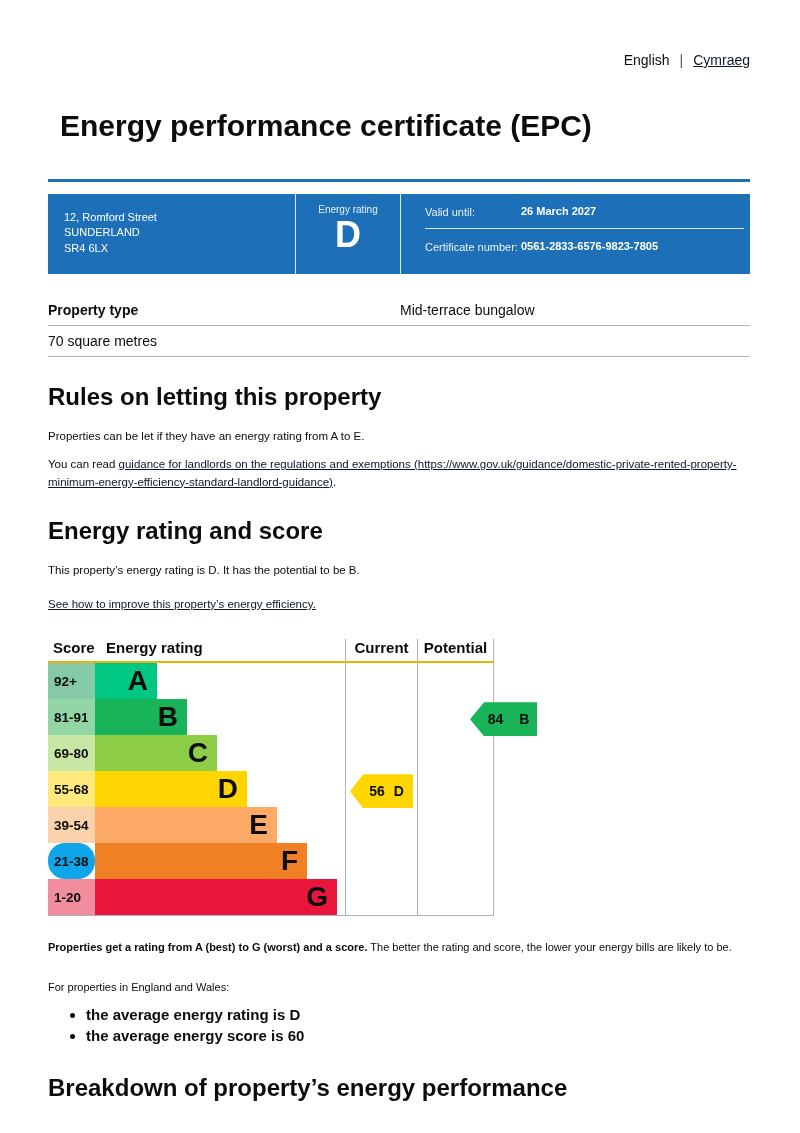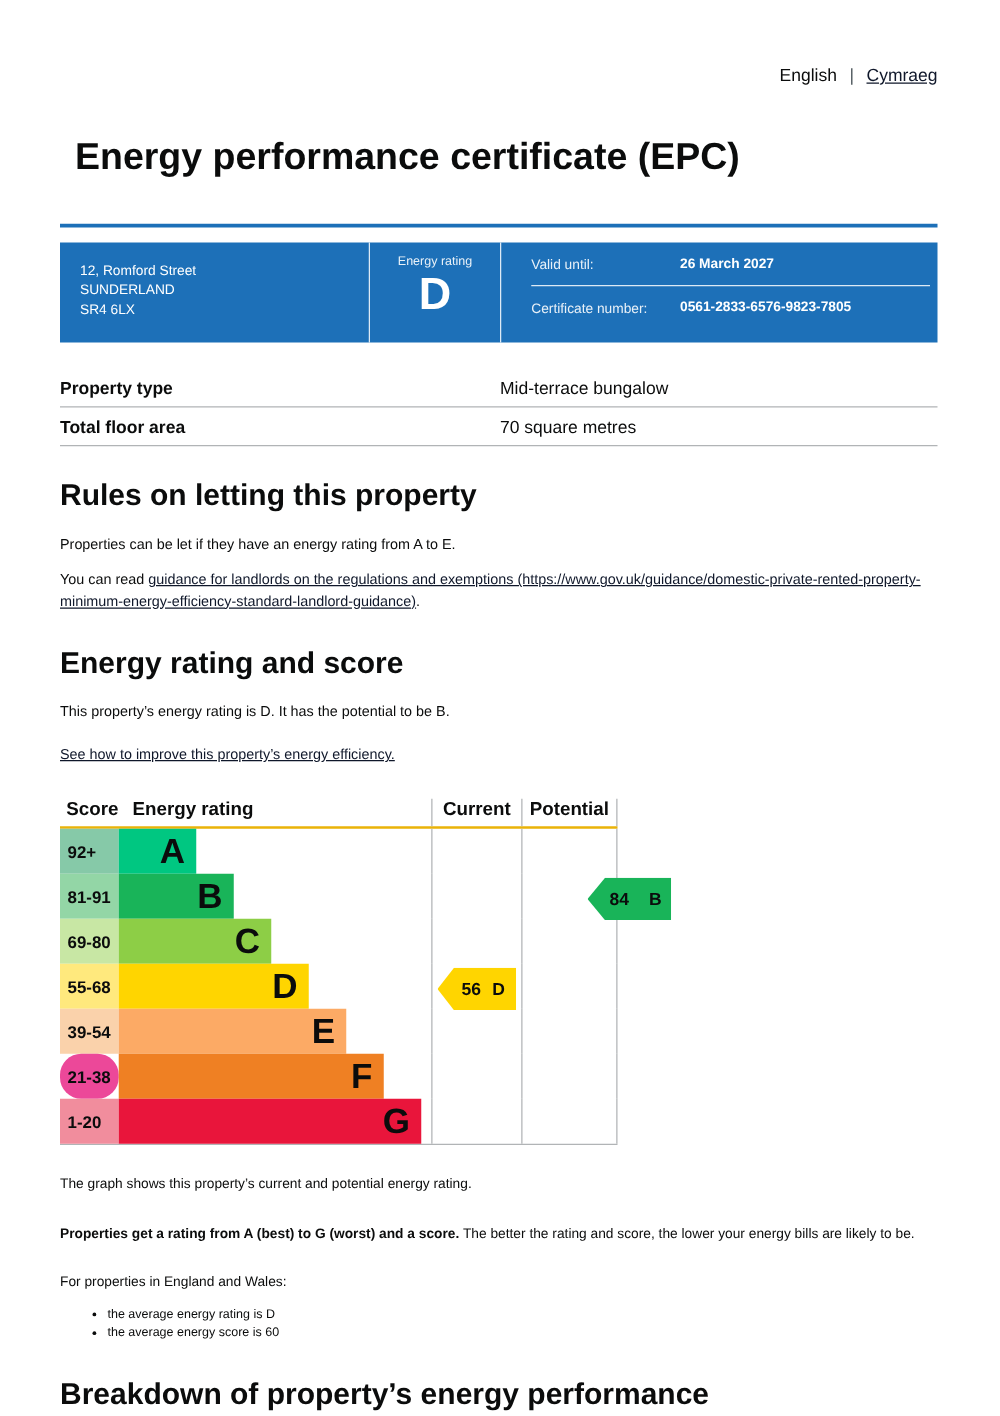--- a/index.html
+++ b/index.html
@@ -27,21 +27,21 @@
   .blue-rule { margin-top: 35px; height: 3px; background: #1d70b8; border: 0; }
 
   
   .summary-box { margin-top: 12px; height: 80px; display: flex; color: #ffffff; }
   .sb-address { width: 247px; padding: 16px 10px 10px 16px; font-size: 11px; line-height: 1.4; }
   .sb-vdiv { width: 1px; background: rgba(255,255,255,0.85); }
   .sb-rating { width: 104px; display: flex; flex-direction: column; align-items: center; padding-top: 10px; }
   .sb-rating-label { font-size: 10px; color: rgba(255,255,255,0.9); }
   .sb-rating-value { font-size: 36px; font-weight: bold; line-height: 1.1; }
   .sb-right { flex: 1; display: flex; flex-direction: column; font-size: 11px; }
-  .sb-row { display: flex; padding: 11px 8px 8px 24px; gap: 23px; }
+  .sb-row { display: flex; padding: 11px 8px 8px 24px; }
   .sb-row-label { width: 96px; color: rgba(255,255,255,0.9); line-height: 1.35; }
   .sb-row-value { font-weight: bold; }
   .sb-hdiv { height: 1px; background: rgba(255,255,255,0.85); margin: 0 6px 0 24px; }
 
   
   .details { margin-top: 21px; }
   .detail-row { display: flex; align-items: center; height: 31px; border-bottom: 1px solid #b1b4b6; font-size: 14px; }
   .detail-label { width: 352px; font-weight: bold; }
 
   h2.section-heading { margin: 26px 0 0 0; font-size: 24px; font-weight: bold; }
@@ -72,21 +72,21 @@
     position: absolute; height: 34px; display: flex; align-items: center; justify-content: center;
     gap: 9px; font-size: 14px; font-weight: bold; color: #0b0c0c;
     clip-path: polygon(0% 50%, 21% 0%, 100% 0%, 100% 100%, 21% 100%);
     padding-left: 10px;
   }
   .arrow-current { left: 302px; top: 135px; width: 63px; }
   .arrow-potential { left: 422px; top: 63px; width: 67px; }
 
   p.caption { margin: 23px 0 0 0; font-size: 11px; line-height: 1.5; }
   .bold { font-weight: bold; }
-  ul.avg-list { margin: 11px 0 0 0; padding-left: 38px; font-size: 10px; }
+  ul.avg-list { margin: 11px 0 0 0; padding-left: 38px; font-size: 15px; font-weight: bold; }
   ul.avg-list li { margin-bottom: 4px; }
 
   h2.breakdown-heading { margin-top: 30px; }
 </style>
 </head>
 <body>
 
 <div class="page">
 
   <div class="lang-row">
@@ -123,21 +123,20 @@
       </div>
     </div>
   </div>
 
   <div class="details">
     <div class="detail-row">
       <span class="detail-label">Property type</span>
       <span class="detail-value">Mid-terrace bungalow</span>
     </div>
     <div class="detail-row">
-      <span class="detail-label">Total floor area</span>
       <span class="detail-value">70 square metres</span>
     </div>
   </div>
 
   <h2 class="section-heading">Rules on letting this property</h2>
   <p class="body-text">Properties can be let if they have an energy rating from A to E.</p>
   <p class="body-text small-gap"><span>You can read </span><a class="link">guidance for landlords on the regulations and exemptions (https://www.gov.uk/guidance/domestic-private-rented-property-minimum-energy-efficiency-standard-landlord-guidance)</a><span>.</span></p>
 
   <h2 class="section-heading">Energy rating and score</h2>
   <p class="body-text">This property’s energy rating is D. It has the potential to be B.</p>
@@ -185,21 +184,21 @@
     </div>
     <div class="epc-row row-4">
       <div class="col-score score-cell" style="background-color: rgb(250, 210, 171);">39-54</div>
       <div class="col-rating">
           <div class="bar" style="background-color: rgb(252, 170, 101);">E</div>
         </div>
       <div class="col-current"></div>
       <div class="col-potential"></div>
     </div>
     <div class="epc-row row-5">
-      <div class="col-score score-cell" style="background-color: #ec4899; border-radius: 17px;">21-38</div>
+      <div class="col-score score-cell" style="background-color: #0ea5e9; border-radius: 17px;">21-38</div>
       <div class="col-rating">
           <div class="bar" style="background-color: rgb(239, 128, 35);">F</div>
         </div>
       <div class="col-current"></div>
       <div class="col-potential"></div>
     </div>
     <div class="epc-row row-6">
       <div class="col-score score-cell" style="background-color: rgb(241, 141, 157);">1-20</div>
       <div class="col-rating">
           <div class="bar" style="background-color: rgb(233, 21, 59);">G</div>
@@ -211,21 +210,20 @@
     <div class="epc-arrow arrow-current" style="background-color: rgb(255, 213, 0);">
       <span>56</span>
       <span>D</span>
     </div>
     <div class="epc-arrow arrow-potential" style="background-color: rgb(25, 180, 89); gap: 16px;">
       <span>84</span>
       <span>B</span>
     </div>
   </div>
 
-  <p class="caption">The graph shows this property’s current and potential energy rating.</p>
   <p class="caption"><span class="bold">Properties get a rating from A (best) to G (worst) and a score.</span><span> The better the rating and score, the lower your energy bills are likely to be.</span></p>
   <p class="caption">For properties in England and Wales:</p>
 
   <ul class="avg-list">
     <li>the average energy rating is D</li>
     <li>the average energy score is 60</li>
   </ul>
 
   <h2 class="section-heading breakdown-heading">Breakdown of property’s energy performance</h2>
 

